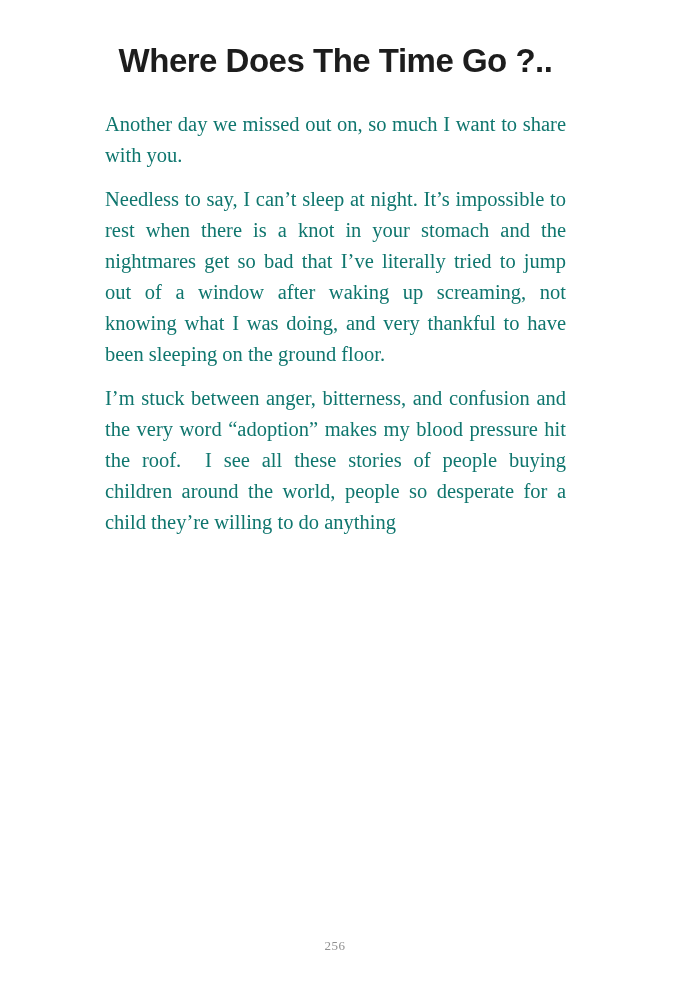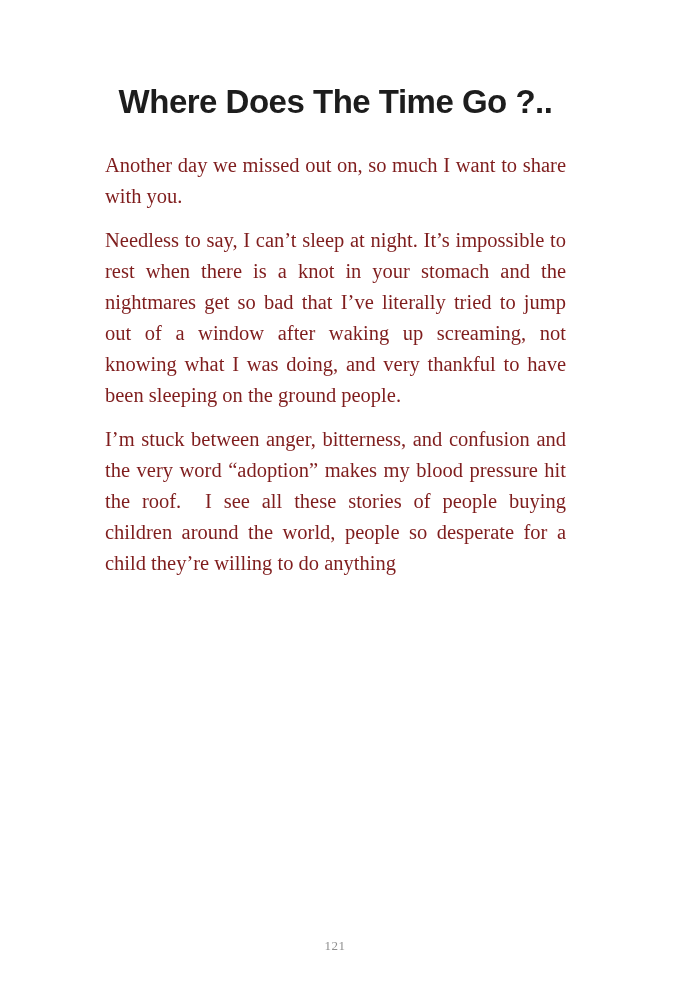--- a/index.html
+++ b/index.html
@@ -10,39 +10,39 @@
   body {
     width: 699px;
     height: 992px;
     position: relative;
     overflow: hidden;
   }
   .page {
     box-sizing: border-box;
     width: 670px;
     height: 992px;
-    padding: 84px 104px 0 105px;
+    padding: 43px 104px 0 105px;
     background: #ffffff;
     position: relative;
   }
   .title {
     font-family: "Liberation Sans", "DejaVu Sans", sans-serif;
     font-weight: 700;
     font-size: 33px;
     line-height: 1.1;
     letter-spacing: -0.5px;
     color: #1d1d1d;
     text-align: center;
     margin: 0 0 30px 0;
   }
   .body-text p {
     font-family: "Liberation Serif", "DejaVu Serif", serif;
     font-size: 20.5px;
     line-height: 31px;
-    color: #7f1d1d;
+    color: #0f766e;
     text-align: justify;
     margin: 0 0 13px 0;
   }
   .page-footer {
     position: absolute;
     left: 0;
     right: 0;
     bottom: 38px;
     text-align: center;
     font-family: "Liberation Serif", "DejaVu Serif", serif;
@@ -52,18 +52,18 @@
   }
 </style>
 </head>
 <body>
 
 <div class="page">
   <h1 class="title">Where Does The Time Go ?..</h1>
 
   <div class="body-text">
     <p>Another day we missed out on, so much I want to share with you.</p>
-    <p>Needless to say, I can’t sleep at night. It’s impossible to rest when there is a knot in your stomach and the nightmares get so bad that I’ve literally tried to jump out of a window after waking up screaming, not knowing what I was doing, and very thankful to have been sleeping on the ground people.</p>
+    <p>Needless to say, I can’t sleep at night. It’s impossible to rest when there is a knot in your stomach and the nightmares get so bad that I’ve literally tried to jump out of a window after waking up screaming, not knowing what I was doing, and very thankful to have been sleeping on the ground floor.</p>
     <p>I’m stuck between anger, bitterness, and confusion and the very word “adoption” makes my blood pressure hit the roof.&nbsp; I see all these stories of people buying children around the world, people so desperate for a child they’re willing to do anything</p>
   </div>
 
-  <div class="page-footer">121</div>
+  <div class="page-footer">256</div>
 </div>
 
 </body></html>

